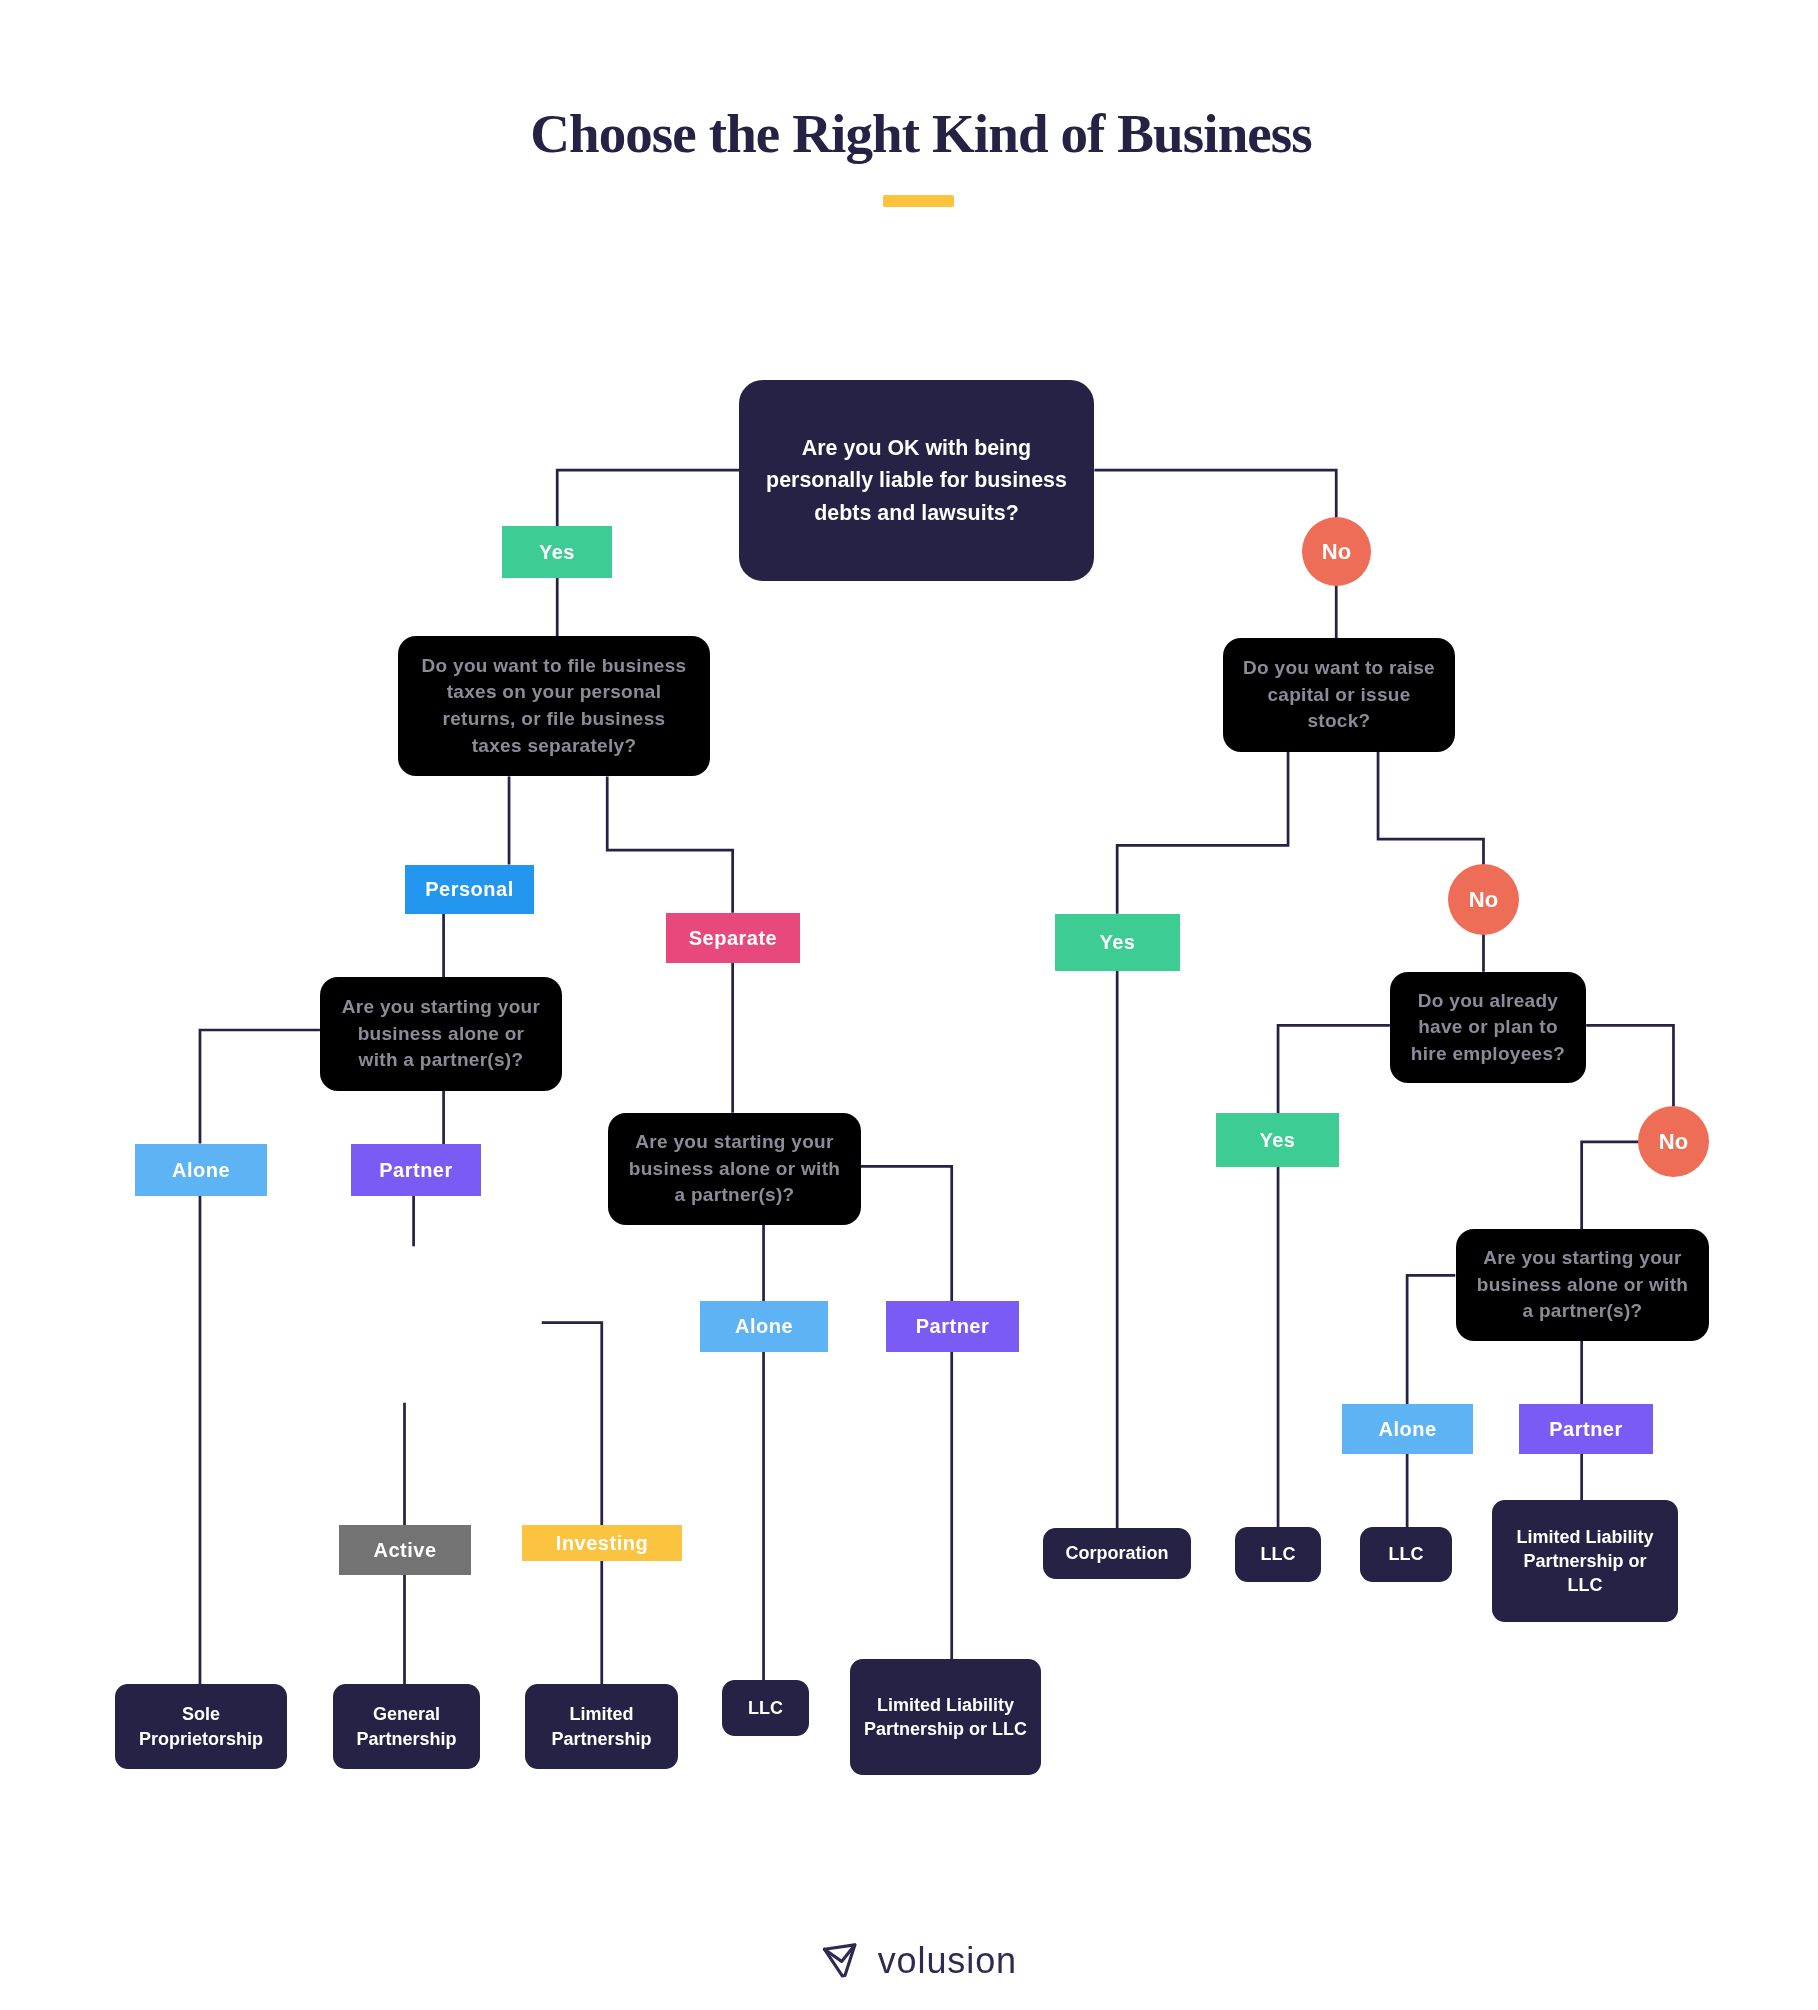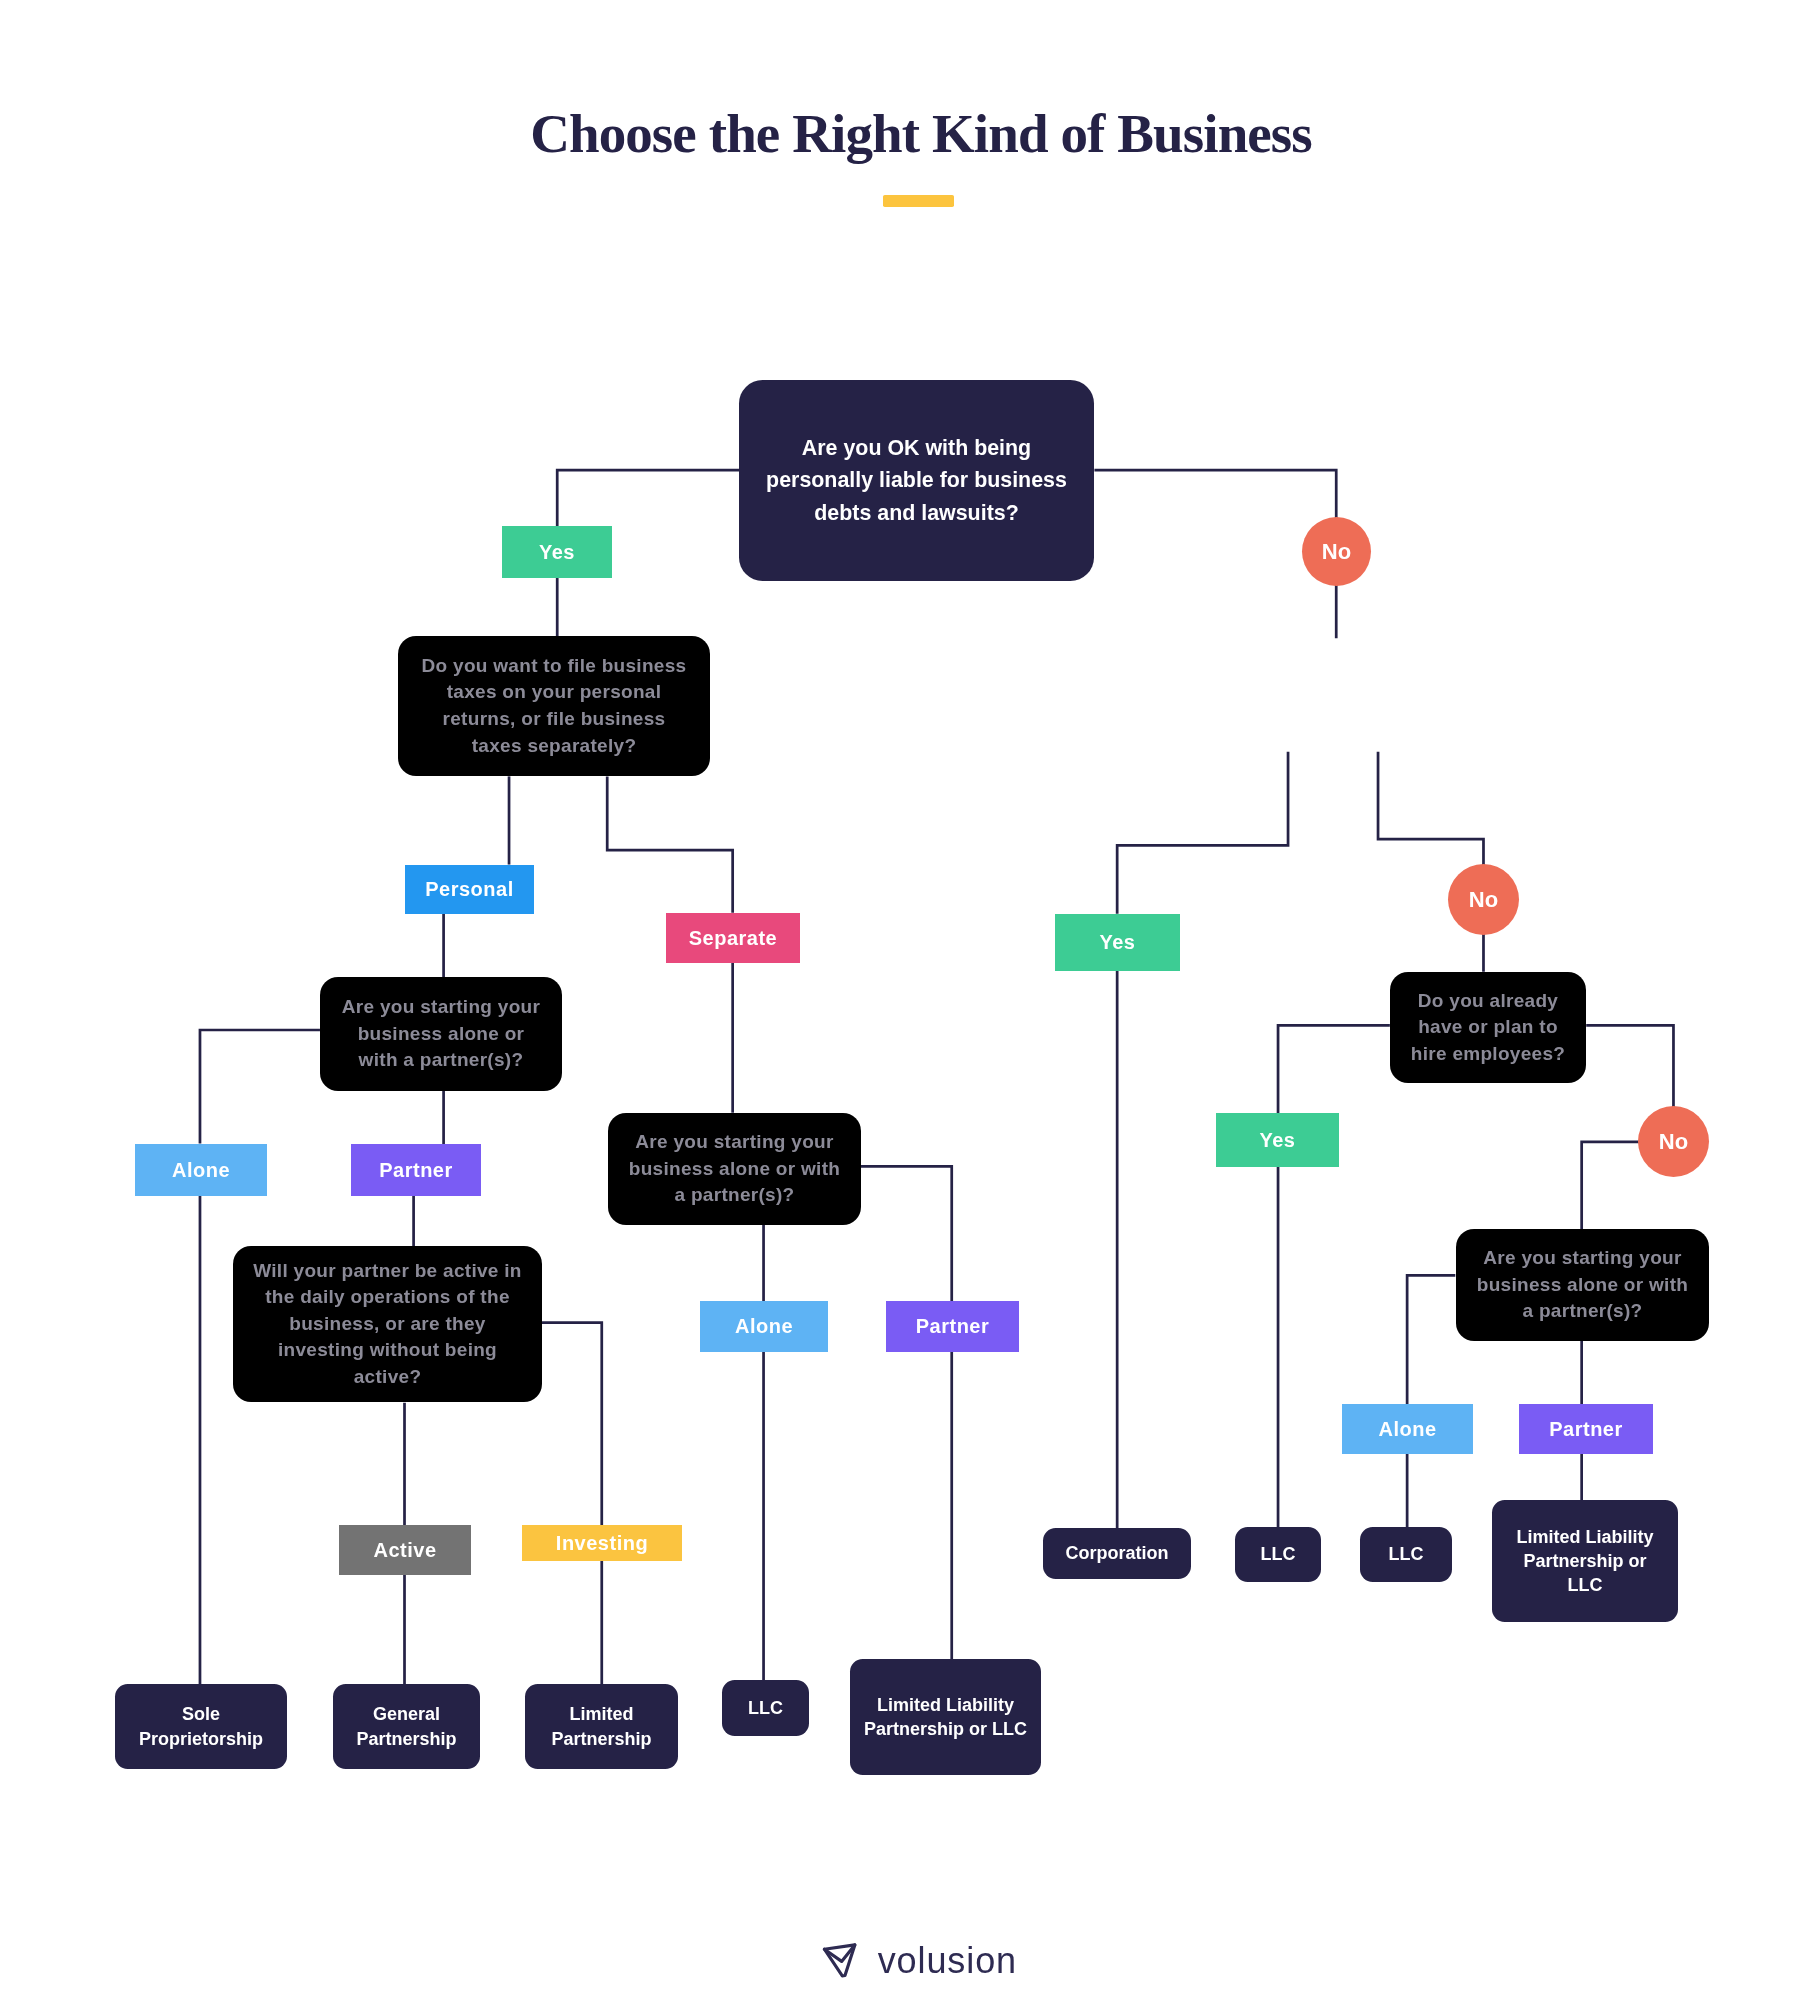--- a/index.html
+++ b/index.html
@@ -68,34 +68,34 @@
   <div class="node circle" style="left:1302px;top:517px;width:69px;height:69px;">No</div>
 
   <div class="node q" style="left:398px;top:636px;width:312px;height:140px;">Do you want to file business taxes on your personal returns, or file business taxes separately?</div>
   <div class="node lbl blue" style="left:405px;top:865px;width:129px;height:49px;">Personal</div>
   <div class="node lbl pink" style="left:666px;top:913px;width:134px;height:50px;">Separate</div>
 
   <div class="node q" style="left:320px;top:977px;width:242px;height:114px;">Are you starting your business alone or with a partner(s)?</div>
   <div class="node lbl lblue" style="left:135px;top:1144px;width:132px;height:52px;">Alone</div>
   <div class="node lbl purple" style="left:351px;top:1144px;width:130px;height:52px;">Partner</div>
 
-  <div class="node q" style="left:233px;top:1246px;width:309px;height:156px;">Will your partner be active in the daily operations of the business, or are they investing without being active?</div>
   <div class="node lbl cyan" style="left:339px;top:1525px;width:132px;height:50px;">Active</div>
   <div class="node lbl yellow" style="left:522px;top:1525px;width:160px;height:36px;">Investing</div>
 
   <div class="node res" style="left:115px;top:1684px;width:172px;height:85px;">Sole Proprietorship</div>
   <div class="node res" style="left:333px;top:1684px;width:147px;height:85px;">General Partnership</div>
   <div class="node res" style="left:525px;top:1684px;width:153px;height:85px;">Limited Partnership</div>
 
   <div class="node q" style="left:608px;top:1113px;width:253px;height:112px;">Are you starting your business alone or with a partner(s)?</div>
   <div class="node lbl lblue" style="left:700px;top:1301px;width:128px;height:51px;">Alone</div>
   <div class="node lbl purple" style="left:886px;top:1301px;width:133px;height:51px;">Partner</div>
   <div class="node res" style="left:722px;top:1680px;width:87px;height:56px;">LLC</div>
   <div class="node res" style="left:850px;top:1659px;width:191px;height:116px;">Limited Liability Partnership or LLC</div>
 
+  <div class="node q" style="left:1223px;top:638px;width:232px;height:114px;">Do you want to raise capital or issue stock?</div>
   <div class="node lbl green" style="left:1055px;top:914px;width:125px;height:57px;">Yes</div>
   <div class="node circle" style="left:1448px;top:864px;width:71px;height:71px;">No</div>
 
   <div class="node q" style="left:1390px;top:972px;width:196px;height:111px;">Do you already have or plan to hire employees?</div>
   <div class="node lbl green" style="left:1216px;top:1113px;width:123px;height:54px;">Yes</div>
   <div class="node circle" style="left:1638px;top:1106px;width:71px;height:71px;">No</div>
 
   <div class="node q" style="left:1456px;top:1229px;width:253px;height:112px;">Are you starting your business alone or with a partner(s)?</div>
   <div class="node lbl lblue" style="left:1342px;top:1404px;width:131px;height:50px;">Alone</div>
   <div class="node lbl purple" style="left:1519px;top:1404px;width:134px;height:50px;">Partner</div>

